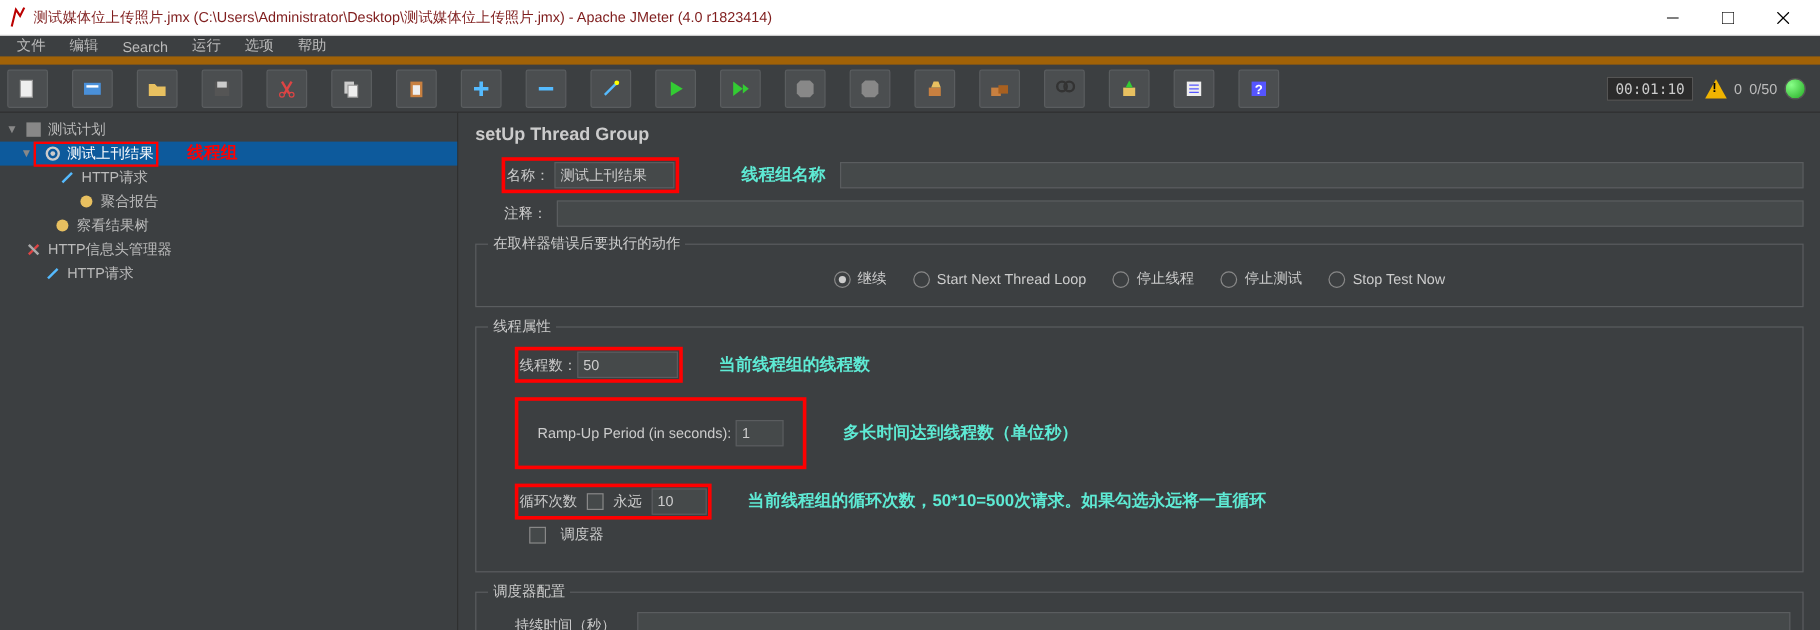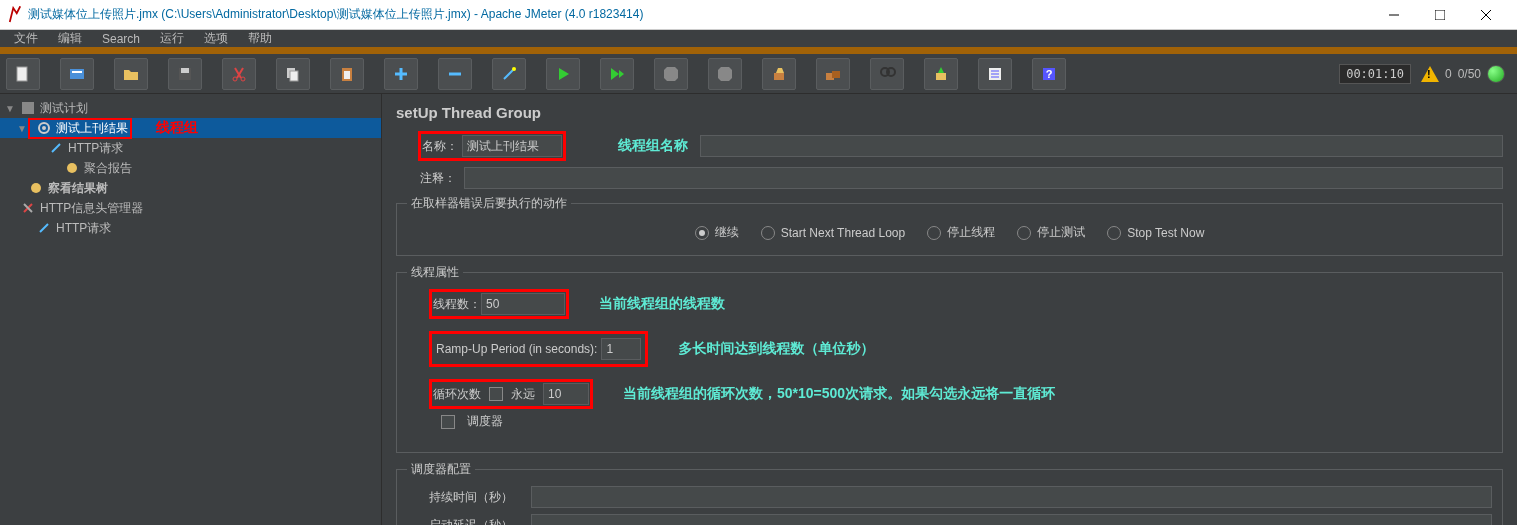--- a/index.html
+++ b/index.html
@@ -1,19 +1,19 @@
 <!DOCTYPE html>
 <html><head>
 <meta charset="utf-8">
 <style>
 * { box-sizing: border-box; margin: 0; padding: 0; font-family: "Microsoft YaHei", Arial, sans-serif; }
 body { background: #3c3f41; color: #bbbbbb; font-size: 12px; width: 1517px; height: 525px; overflow: hidden; }
 
 
-.titlebar { height: 30px; background: #fff; color: #0369a1; display: flex; align-items: center; padding: 0 8px; border-bottom: 1px solid #ccc; }
+.titlebar { height: 30px; background: #fff; color: #7f1d1d; display: flex; align-items: center; padding: 0 8px; border-bottom: 1px solid #ccc; }
 .titlebar .feather { width: 14px; height: 18px; margin-right: 6px; }
 .titlebar .title-text { flex: 1; font-size: 12px; }
 .win-controls { display: flex; gap: 0; }
 .win-btn { width: 46px; height: 30px; display: flex; align-items: center; justify-content: center; font-size: 13px; }
 .win-btn svg { width: 10px; height: 10px; }
 
 
 .menubar { height: 24px; background: #3c3f41; display: flex; align-items: center; padding: 0 4px; border-bottom: 7px solid #a16207; }
 .menubar .menu-item { padding: 3px 10px; color: #bbbbbb; font-size: 12px; }
 
@@ -283,21 +283,21 @@
       <span>HTTP请求</span>
     </div>
     <div class="tree-row" style="padding-left:60px;">
       <span class="tree-icon">
           <svg width="14" height="14" viewBox="0 0 14 14">
             <circle cx="7" cy="7" r="5" fill="#e8c060"></circle>
           </svg>
         </span>
       <span>聚合报告</span>
     </div>
-    <div class="tree-row" style="padding-left:24px;font-weight:bold;">
+    <div class="tree-row" style="padding-left:40px;">
       <span class="tree-icon">
           <svg width="14" height="14" viewBox="0 0 14 14">
             <circle cx="7" cy="7" r="5" fill="#e8c060"></circle>
           </svg>
         </span>
       <span>察看结果树</span>
     </div>
     <div class="tree-row" style="padding-left:16px;">
       <span class="tree-icon">
           <svg width="14" height="14" viewBox="0 0 14 14">
@@ -367,21 +367,21 @@
       <div class="field-row">
         <span class="red-outline" style="display:inline-flex; align-items:center; padding:1px; width:140px;">
           <span class="field-label">线程数：</span>
           <input class="field-input small-input" style="flex: 1 1 0%;" value="50">
         </span>
         <span style="width:18px;"></span>
         <span class="annot-red-dark">当前线程组的线程数</span>
       </div>
 
       <div class="field-row">
-        <span class="red-outline" style="display:inline-flex; align-items:center; padding:4px;">
+        <span class="red-outline" style="display:inline-flex; align-items:center; padding:16px;">
           <span class="field-label">Ramp-Up Period (in seconds):</span>
           <input class="field-input" style="width: 40px; margin-left: 4px;" value="1">
         </span>
         <span style="width:18px;"></span>
         <span class="annot-red-dark">多长时间达到线程数（单位秒）</span>
       </div>
 
       <div class="field-row" style="margin-bottom:4px;">
         <span class="red-outline" style="display:inline-flex; align-items:center; padding:1px; gap:8px;">
           <span class="field-label">循环次数</span>

